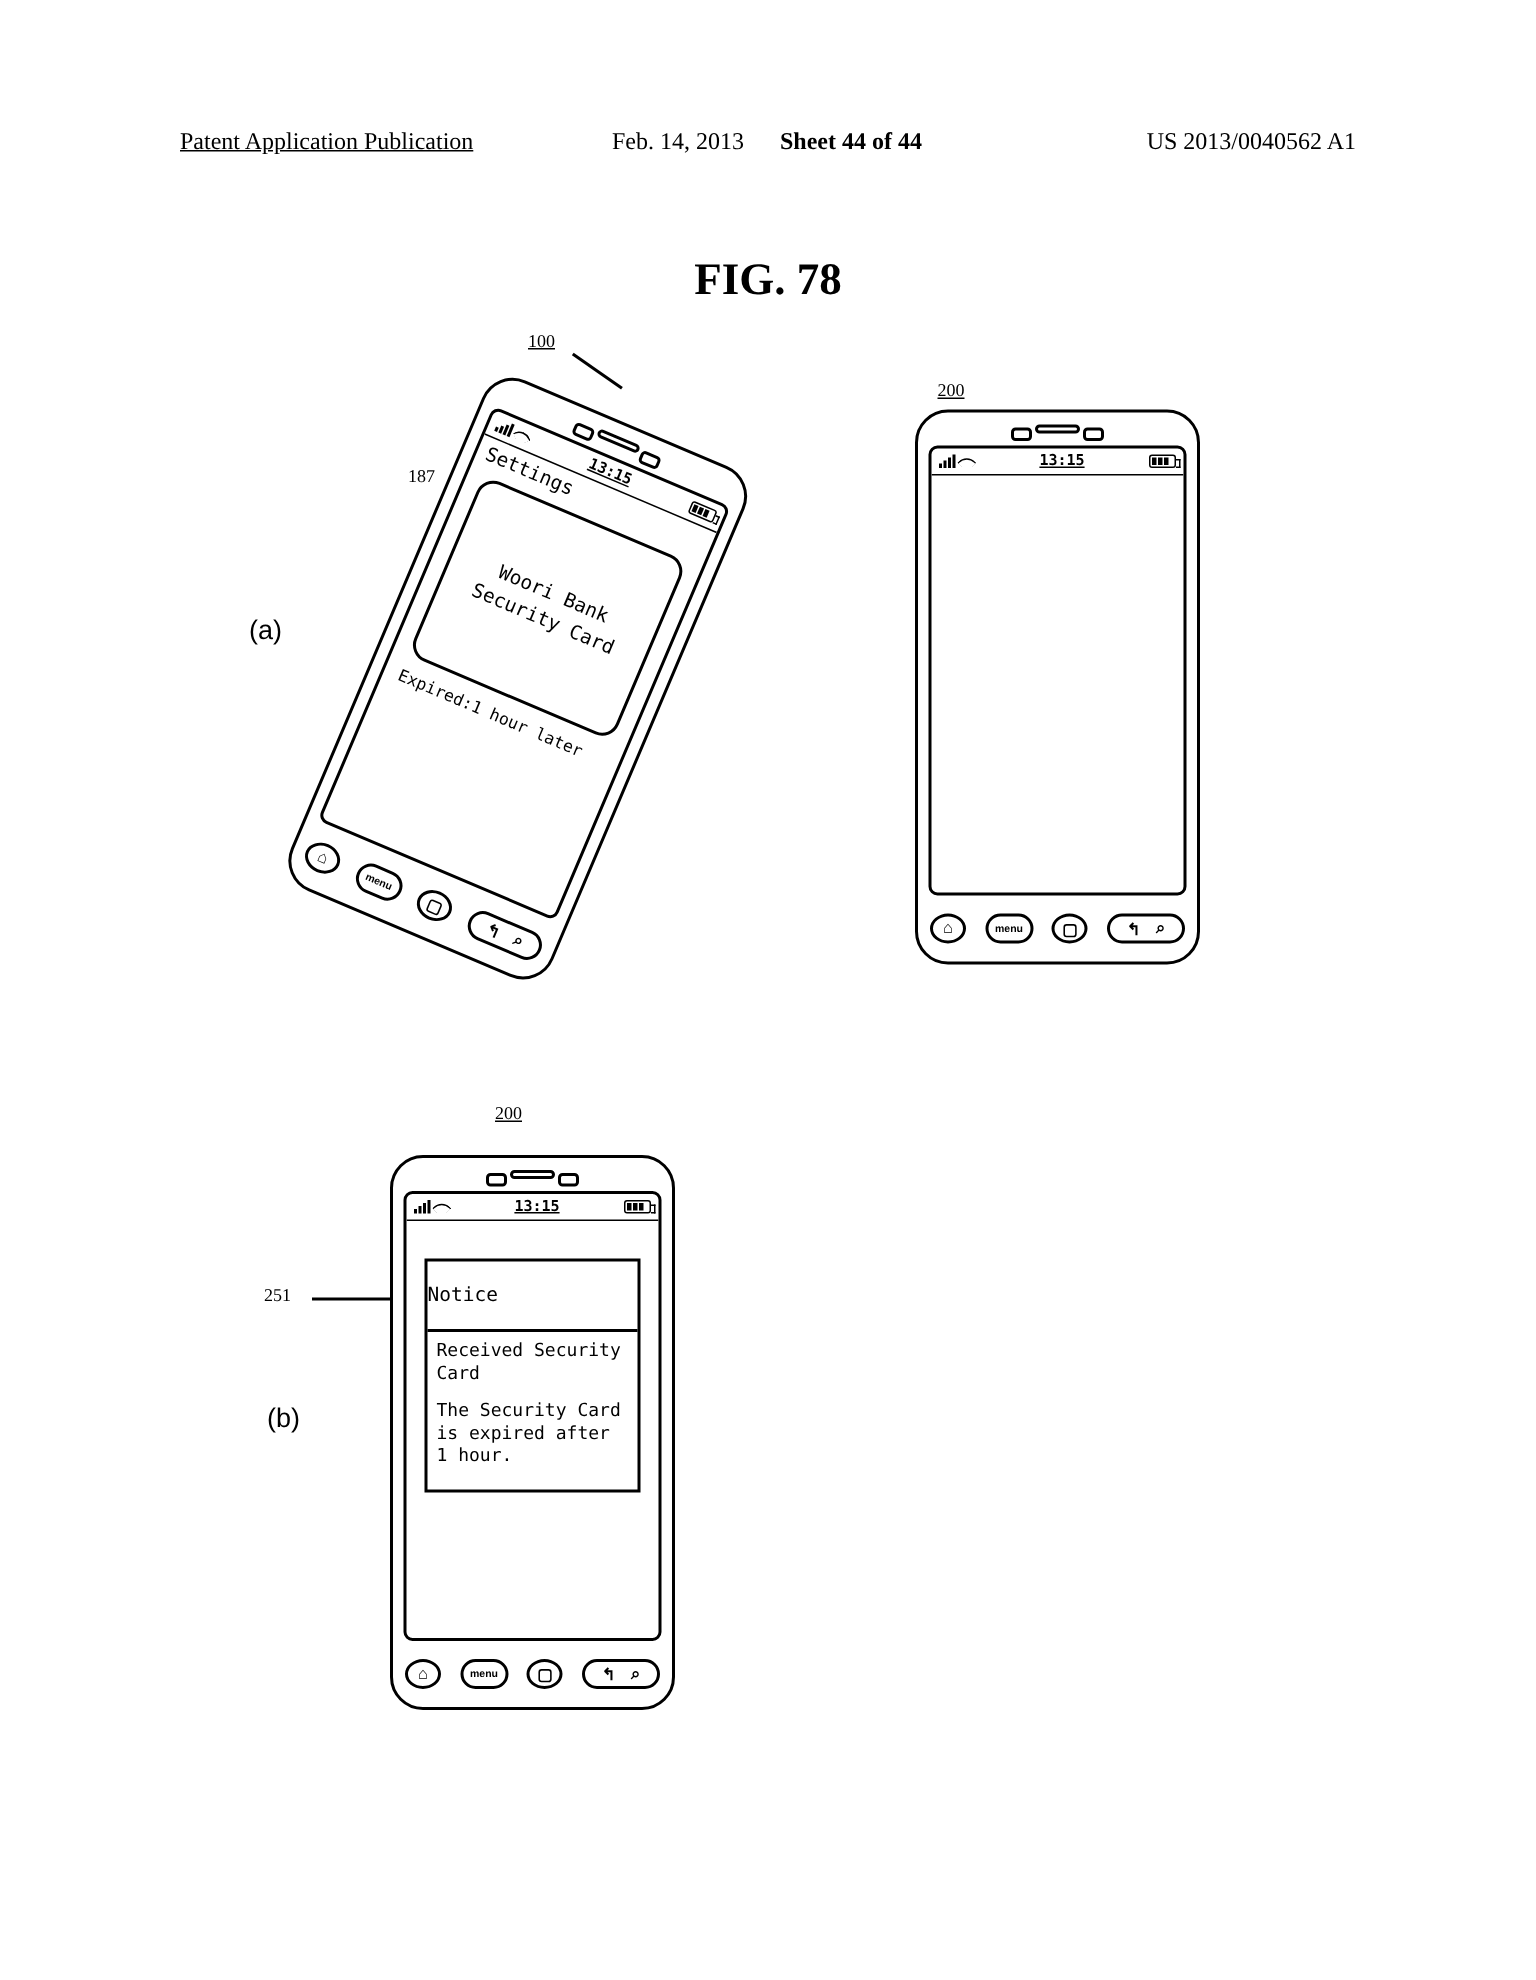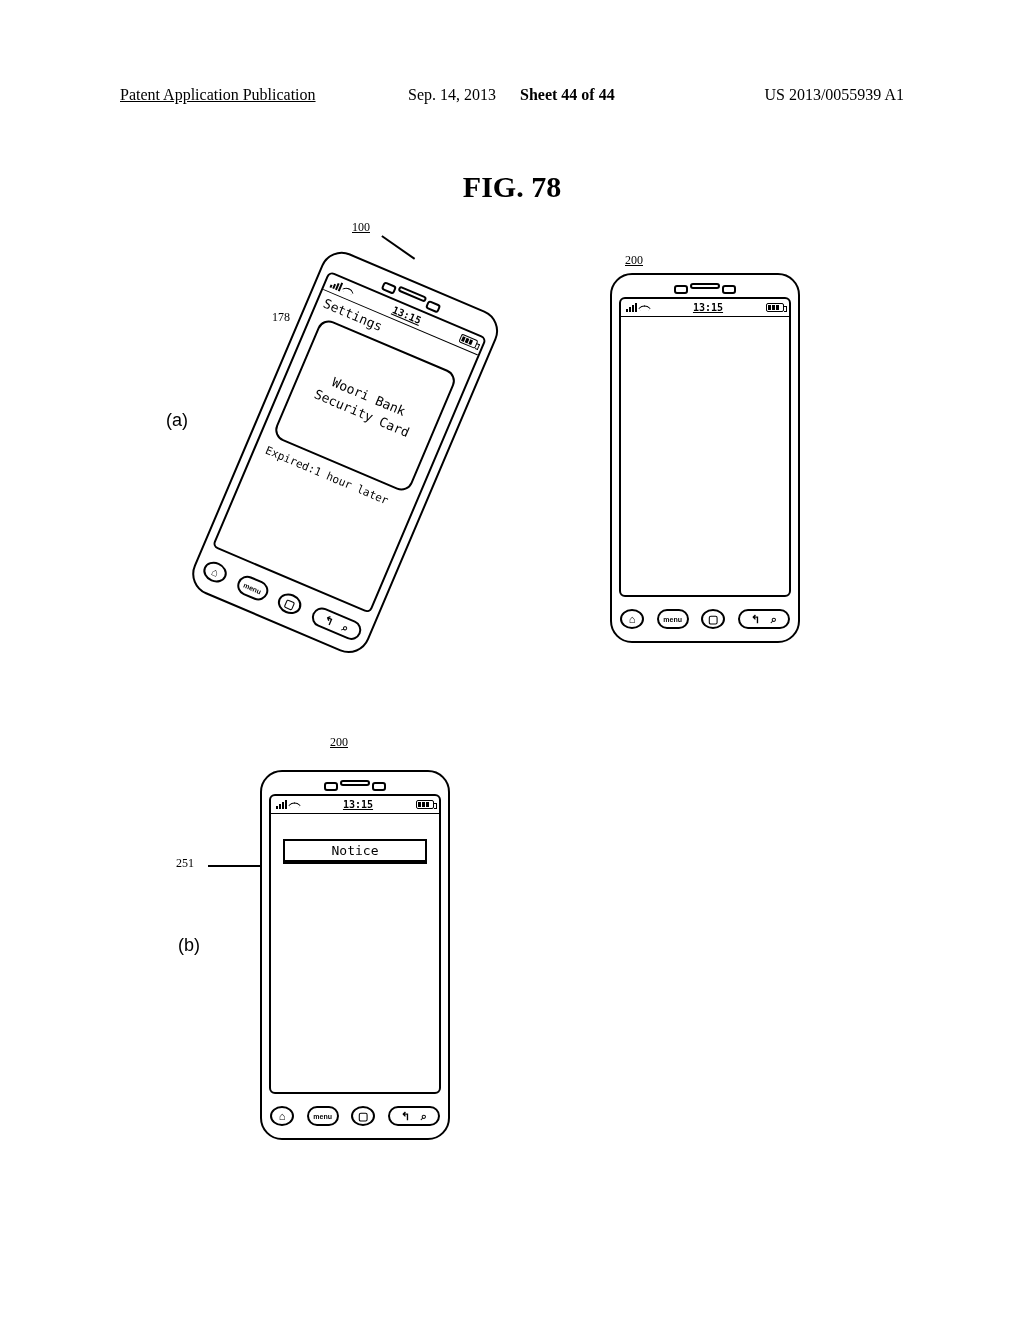--- a/index.html
+++ b/index.html
@@ -202,24 +202,24 @@
   }
 
   
   .phoneC { top: 770px; left: 260px; }
   .phoneC .notice-card {
     margin: 25px 12px 0 12px;
     border: 2px solid #000;
   }
   .phoneC .notice-card .nc-title {
     border-bottom: 2px solid #000;
-    text-align: center;
+    text-align: left;
     font-family: monospace;
     font-size: 13px;
-    padding: 2px 0;
+    padding: 15px 0;
   }
   .phoneC .notice-card .nc-body {
     font-family: monospace;
     font-size: 12px;
     padding: 5px 6px;
     line-height: 1.25;
   }
   .phoneC .notice-card .nc-body p { margin-bottom: 10px; }
 
   
@@ -228,33 +228,33 @@
     background: #000;
     height: 1.5px;
     transform-origin: left center;
   }
 </style>
 </head>
 <body>
 
 <div class="header">
   <span class="pub">Patent Application Publication</span>
-  <span class="date">Sep. 14, 2013</span>
+  <span class="date">Feb. 14, 2013</span>
   <span class="sheet">Sheet 44 of 44</span>
-  <span class="docnum">US 2013/0055939 A1</span>
+  <span class="docnum">US 2013/0040562 A1</span>
 </div>
 
 <div class="fig-title">FIG. 78</div>
 
 <div class="panel-label" style="top:410px; left:166px;">(a)</div>
 <div class="panel-label" style="top:935px; left:178px;">(b)</div>
 
 <div class="ref-label u" style="top:220px; left:352px;">100</div>
 <div class="ref-label u" style="top:253px; left:625px;">200</div>
-<div class="ref-label" style="top:310px; left:272px;">178</div>
+<div class="ref-label" style="top:310px; left:272px;">187</div>
 
 <div class="ref-label u" style="top:735px; left:330px;">200</div>
 <div class="ref-label" style="top:856px; left:176px;">251</div>
 
 <div class="lead" style="top:235px; left:382px; width:40px; transform: rotate(35deg);"></div>
 <div class="lead" style="top:325px; left:300px; width:55px; transform: rotate(40deg);"></div>
 <div class="lead" style="top:865px; left:208px; width:58px; transform: rotate(0deg);"></div>
 
 <div class="phoneA-wrap">
   <div class="phone phoneA">
@@ -362,20 +362,24 @@
       <span class="sb-right">
         <span class="batt-icon">
             <span class="fill"></span>
             <span class="fill f2"></span>
             <span class="fill f3"></span>
           </span>
       </span>
     </div>
     <div class="notice-card">
       <div class="nc-title">Notice</div>
+      <div class="nc-body">
+        <p>Received Security Card</p>
+        <p>The Security Card is expired after 1 hour.</p>
+      </div>
     </div>
   </div>
   <div class="hw-buttons">
     <div class="hw-btn circle">
         <span class="sym">⌂</span>
       </div>
     <div class="hw-btn pill">
         <span class="txt">menu</span>
       </div>
     <div class="hw-btn circle">

